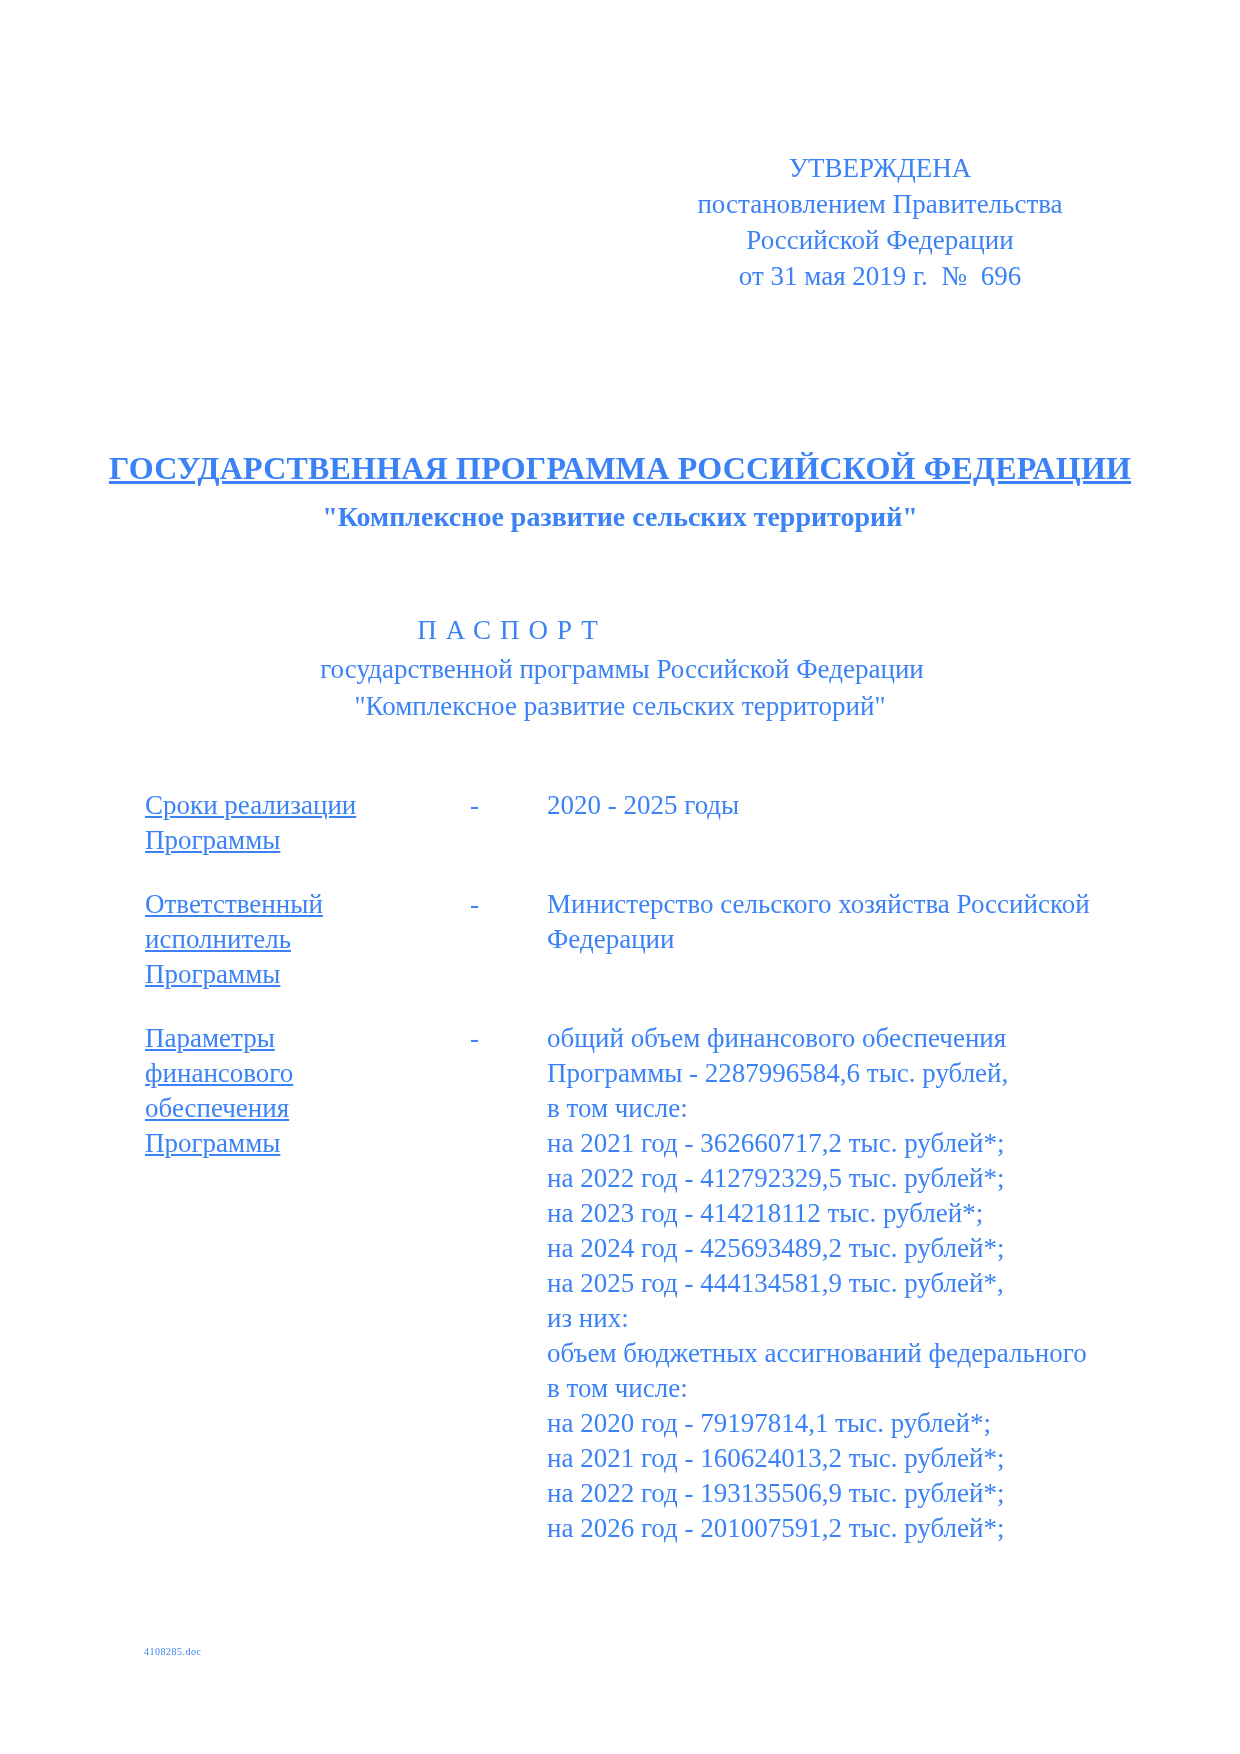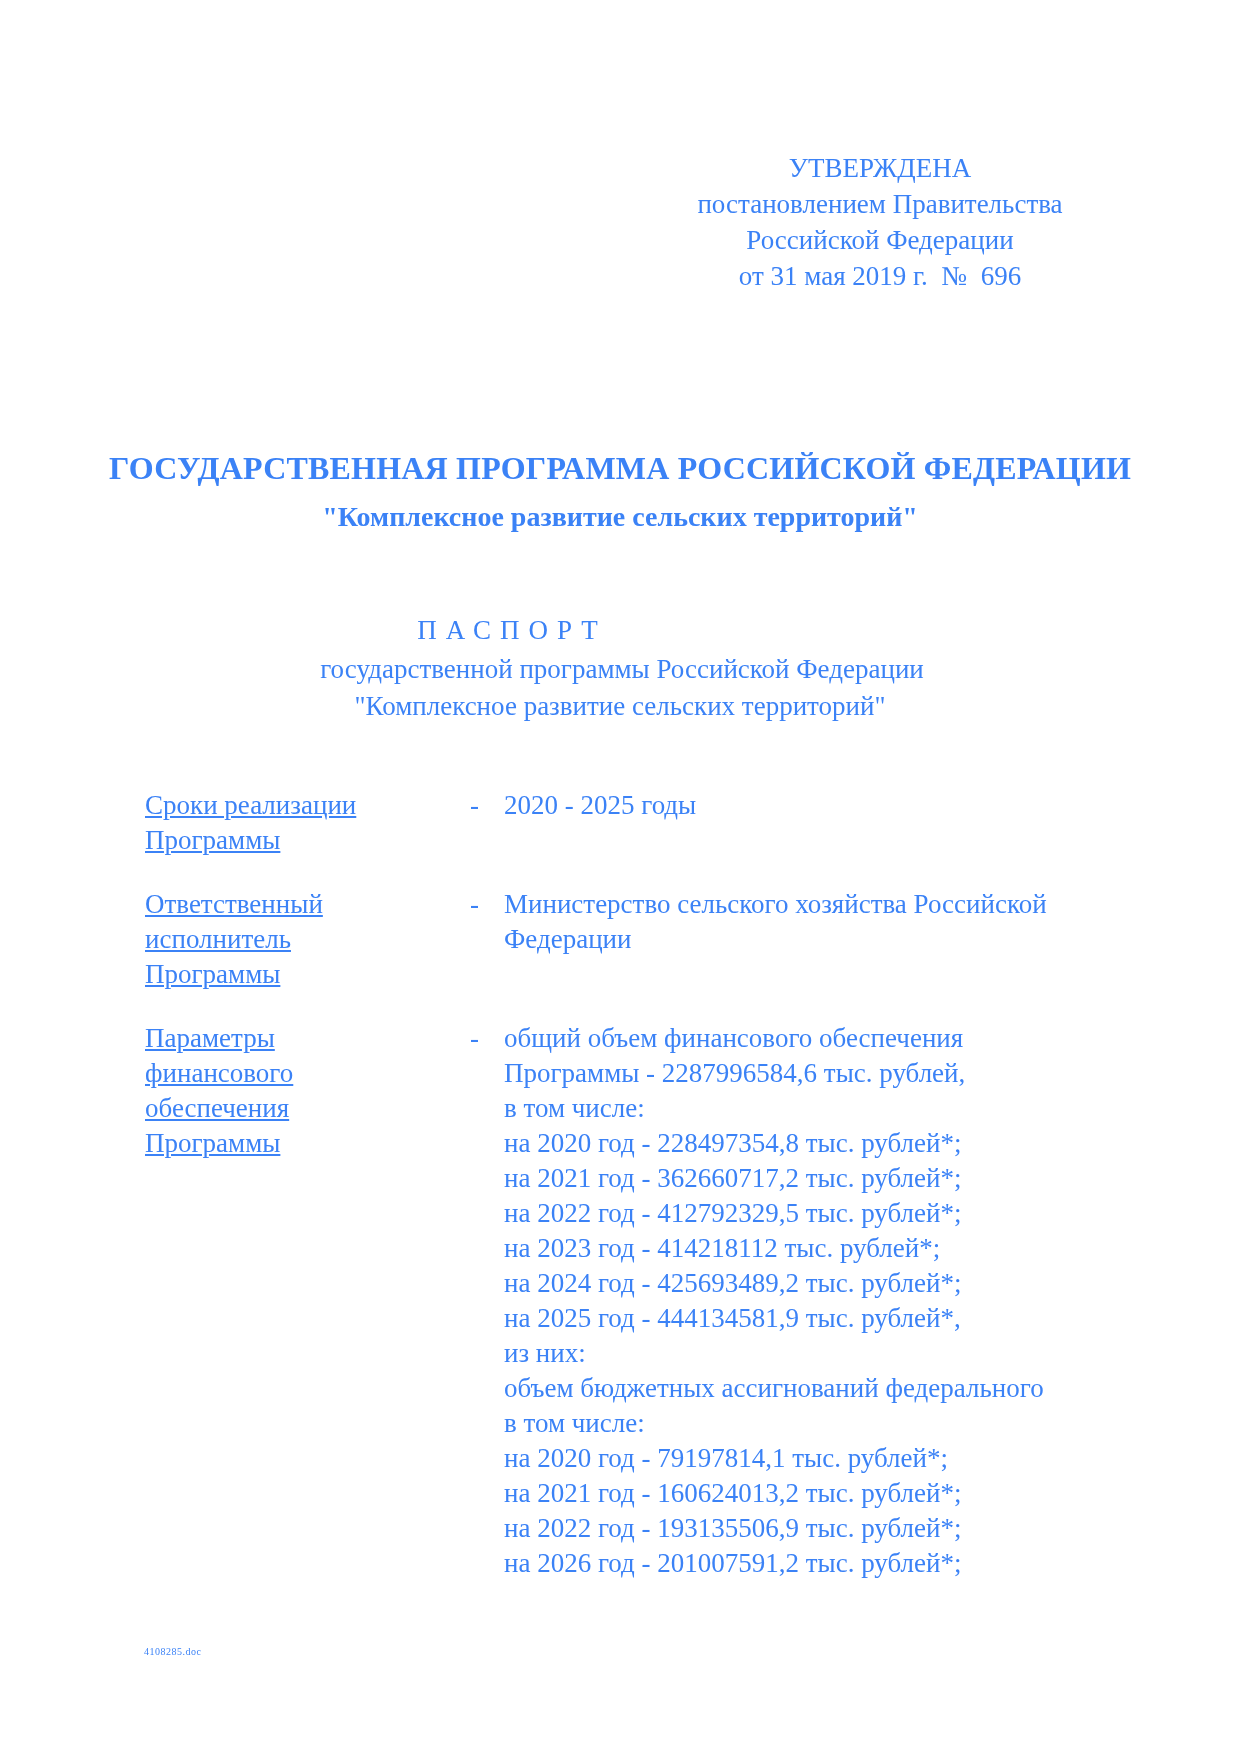--- a/index.html
+++ b/index.html
@@ -30,20 +30,21 @@
   }
   .doc-title {
     position: absolute;
     top: 450px;
     left: 0;
     width: 1240px;
     text-align: center;
     font-size: 32px;
     font-weight: bold;
     letter-spacing: 0.2px;
+    text-decoration: underline;
   }
   .doc-subtitle {
     position: absolute;
     top: 501px;
     left: 0;
     width: 1240px;
     text-align: center;
     font-size: 28px;
     font-weight: bold;
   }
@@ -93,20 +94,21 @@
     width: 325px;
     flex: 0 0 325px;
     text-decoration: underline;
   }
   .row-dash {
     width: 34px;
     flex: 0 0 34px;
   }
   .row-value {
     flex: 1 1 auto;
+    margin-left: 43px;
   }
   .tline {
     white-space: nowrap;
   }
   .doc-footer {
     position: absolute;
     top: 1646px;
     left: 144px;
     font-size: 10px;
     letter-spacing: 0.5px;
@@ -159,21 +161,20 @@
           <div class="tline">Параметры</div>
           <div class="tline">финансового</div>
           <div class="tline">обеспечения</div>
           <div class="tline">Программы</div>
         </div>
         <div class="row-dash">-</div>
         <div class="row-value">
           <div class="tline">общий объем финансового обеспечения</div>
           <div class="tline">Программы - 2287996584,6 тыс. рублей,</div>
           <div class="tline">в том числе:</div>
-          <div class="tline">на 2020 год - 228497354,8 тыс. рублей*;</div>
           <div class="tline">на 2021 год - 362660717,2 тыс. рублей*;</div>
           <div class="tline">на 2022 год - 412792329,5 тыс. рублей*;</div>
           <div class="tline">на 2023 год - 414218112 тыс. рублей*;</div>
           <div class="tline">на 2024 год - 425693489,2 тыс. рублей*;</div>
           <div class="tline">на 2025 год - 444134581,9 тыс. рублей*,</div>
           <div class="tline">из них:</div>
           <div class="tline">объем бюджетных ассигнований федерального</div>
           <div class="tline">в том числе:</div>
           <div class="tline">на 2020 год - 79197814,1 тыс. рублей*;</div>
           <div class="tline">на 2021 год - 160624013,2 тыс. рублей*;</div>

